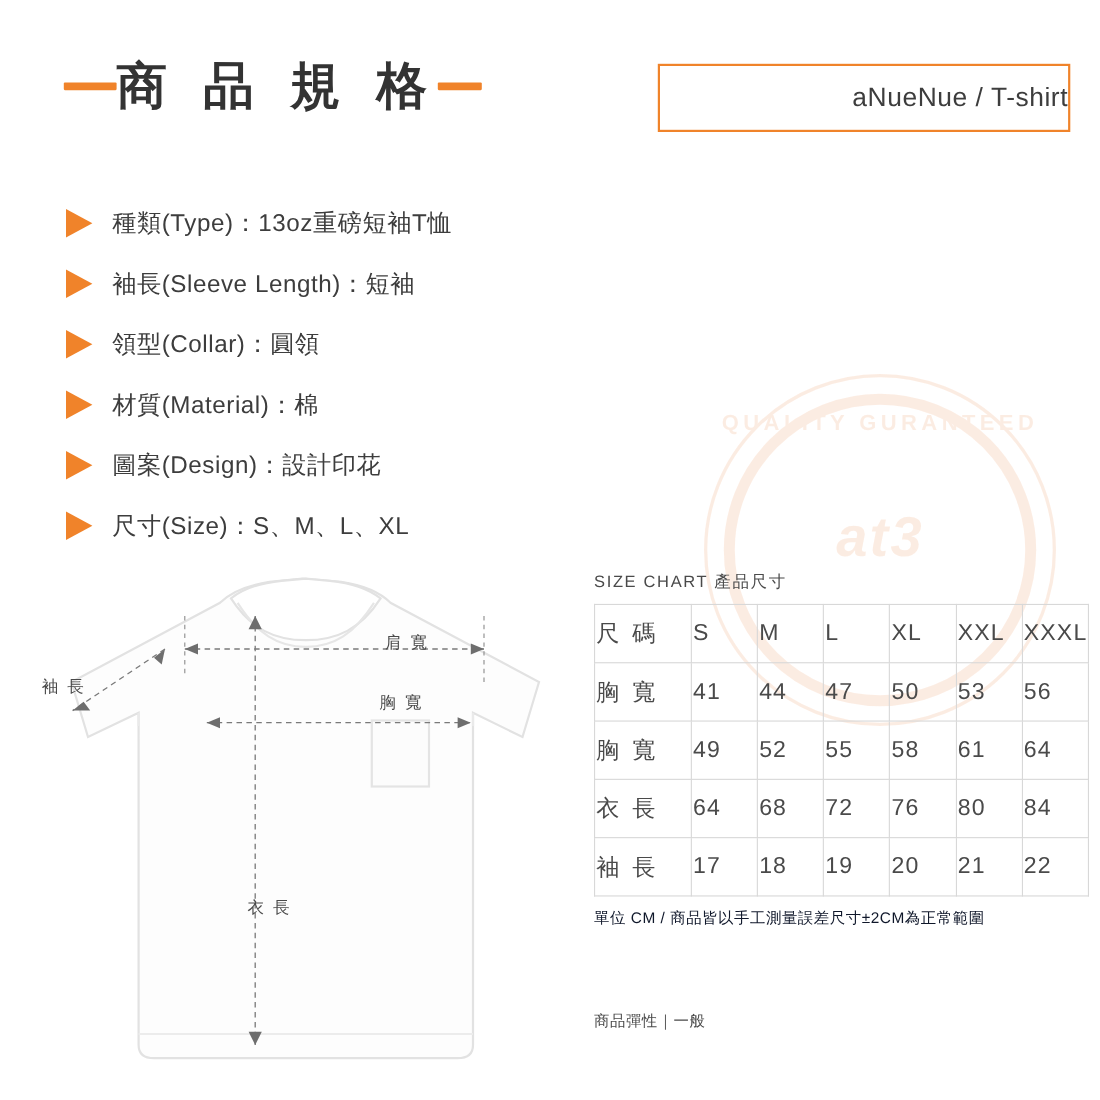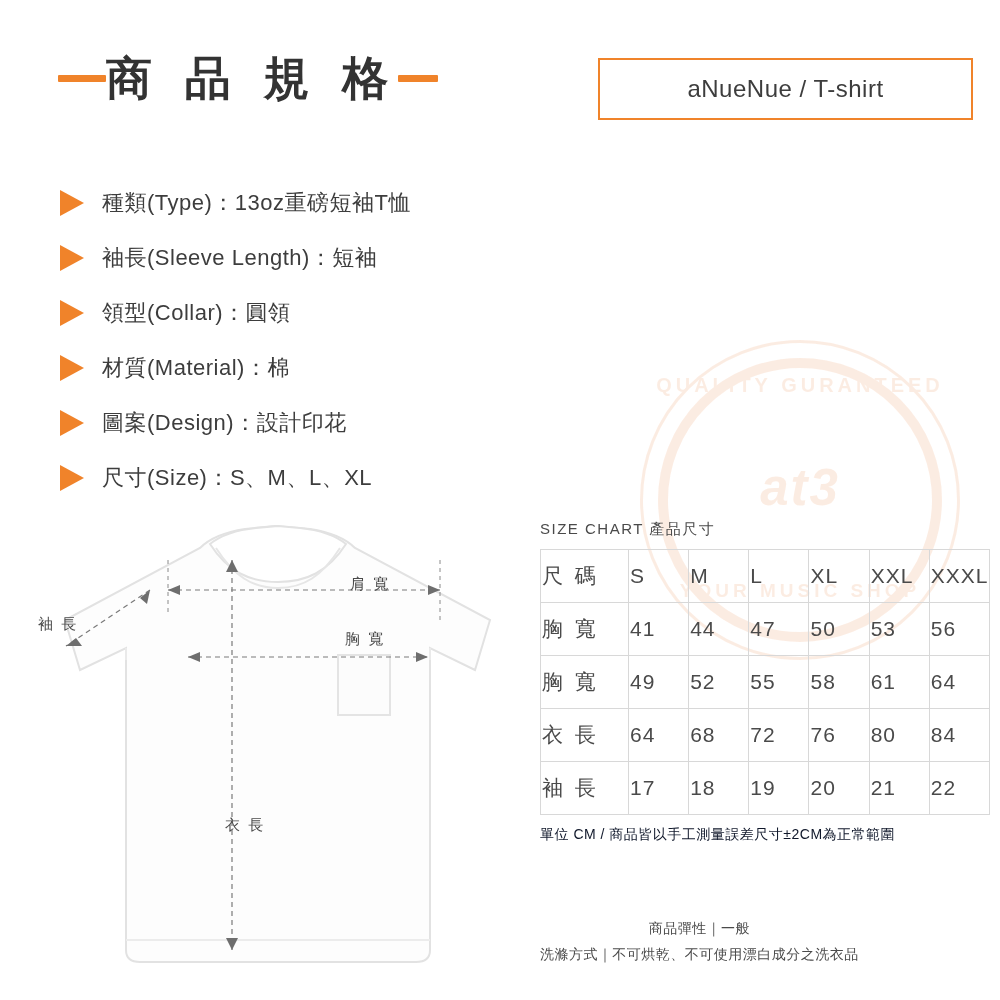--- a/index.html
+++ b/index.html
@@ -52,21 +52,21 @@
   }
   .brand-box {
     position: absolute;
     top: 3px;
     left: 540px;
     width: 375px;
     height: 62px;
     border: 2px solid #f0832a;
     display: flex;
     align-items: center;
-    justify-content: center;
+    justify-content: flex-end;
     box-sizing: border-box;
   }
   .brand-box span {
     font-size: 24px;
     color: #3d3d3d;
     letter-spacing: 0.5px;
   }
 
   
   .spec-list {
@@ -236,21 +236,20 @@
       <div class="arrow"></div>
       <div class="spec-text">尺寸(Size)：S、M、L、XL</div>
     </div>
   </div>
 
   <div class="watermark">
     <div class="wm-circle wm-c1"></div>
     <div class="wm-circle wm-c2"></div>
     <div class="wm-text wm-top">QUALITY  GURANTEED</div>
     <div class="wm-text wm-mid">at3</div>
-    <div class="wm-text wm-bot">YOUR  MUSIC  SHOP</div>
   </div>
 
   <div class="shirt-area">
     <svg width="520" height="470" viewBox="0 0 520 470">
 
       <path d="M180 28 C190 18 205 12 225 9 L255 6 L290 9 C310 12 325 18 335 28
                L470 100 L455 150 L410 128 L410 430 C410 438 405 442 396 442
                L120 442 C111 442 106 438 106 430 L106 128 L60 150 L45 100 Z" fill="#fdfdfd" stroke="#e2e2e2" stroke-width="2"></path>
 
       <path d="M190 24 C208 52 230 62 258 62 C286 62 308 52 326 24
@@ -339,16 +338,15 @@
           <td>21</td>
           <td>22</td>
         </tr>
       </tbody>
     </table>
     <div class="note">單位 CM / 商品皆以手工測量誤差尺寸±2CM為正常範圍</div>
   </div>
 
   <div class="footer-notes">
     <div>商品彈性｜一般</div>
-    <div>洗滌方式｜不可烘乾、不可使用漂白成分之洗衣品</div>
   </div>
 
 </div>
 
 </body></html>

